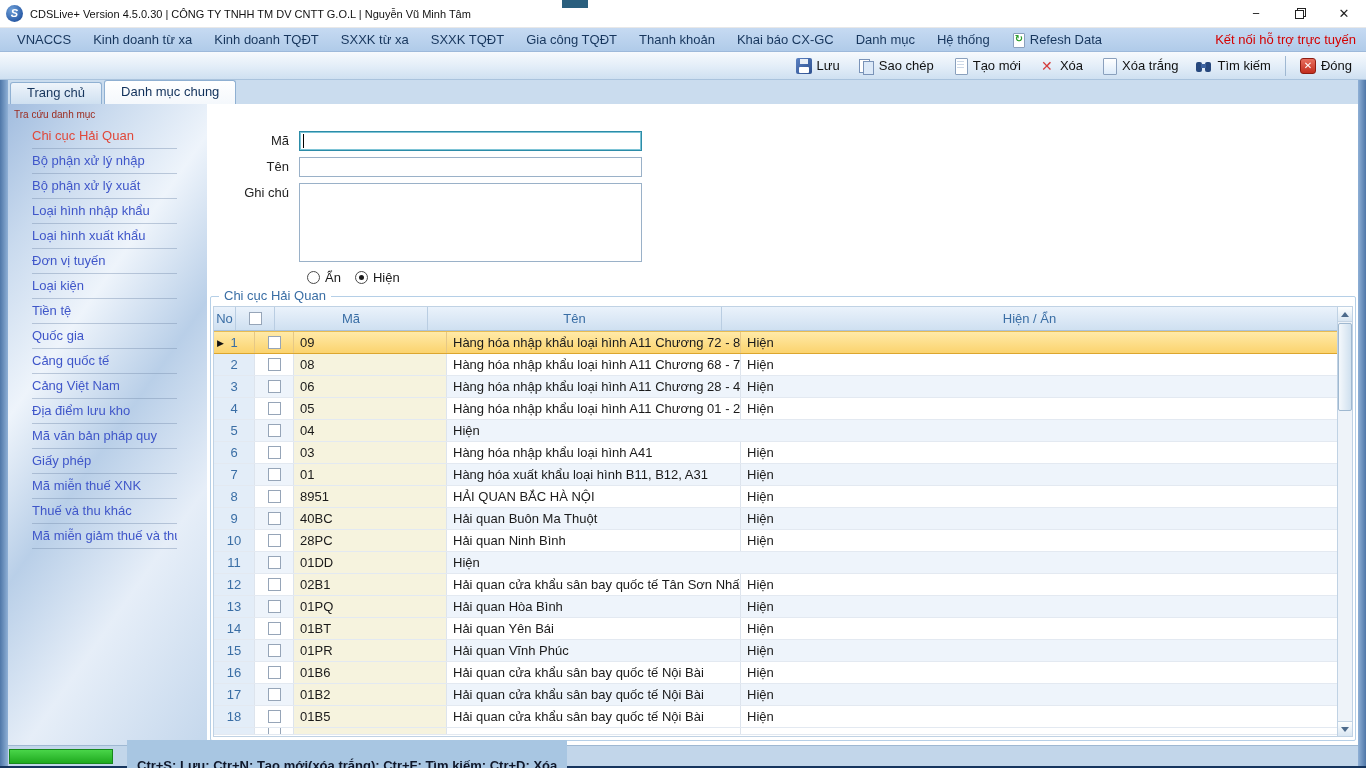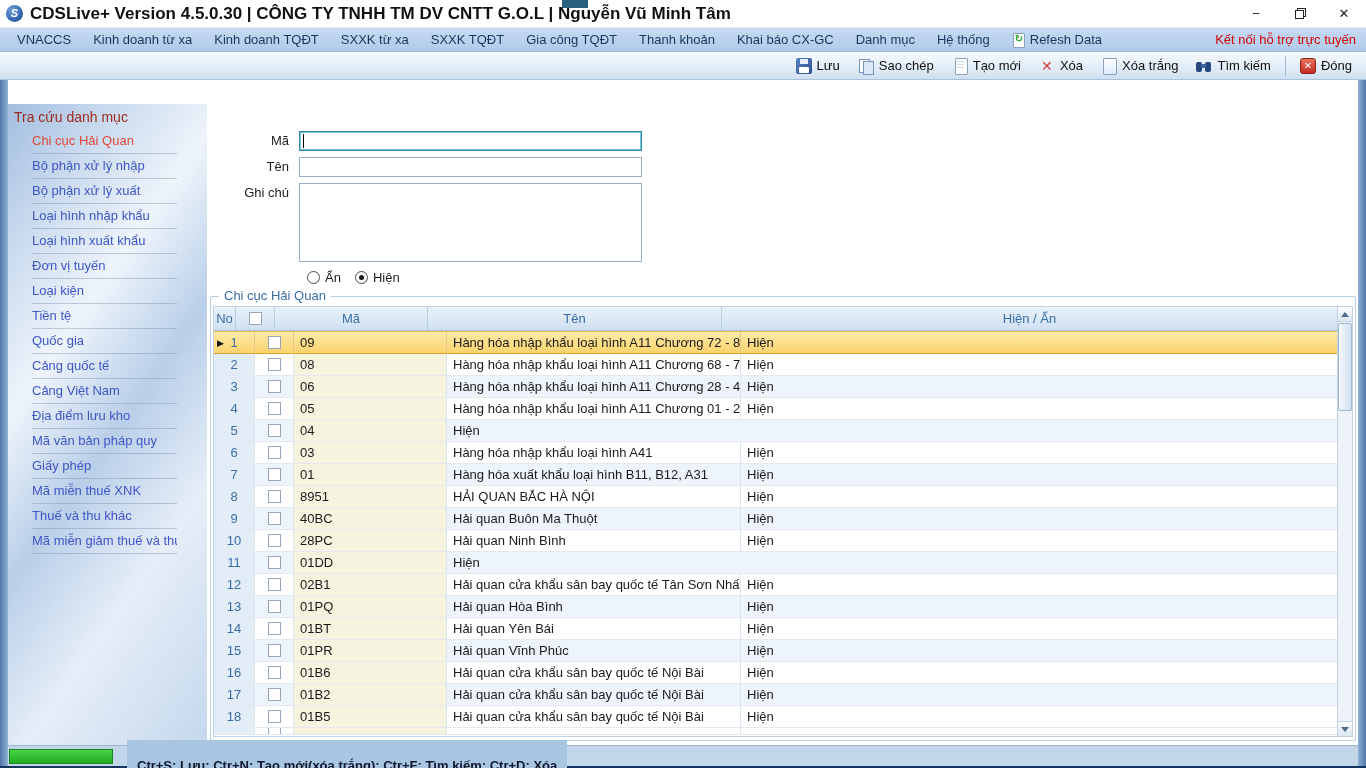--- a/index.html
+++ b/index.html
@@ -3,21 +3,21 @@
 <meta charset="utf-8">
 <style>
   * { margin:0; padding:0; box-sizing:border-box; }
   html,body { width:1366px; height:768px; overflow:hidden; }
   body { font-family:"Liberation Sans","DejaVu Sans",sans-serif; font-size:13px; color:#1a1a1a; background:#fff; }
   #app { position:relative; width:1366px; height:768px; background:#fff; overflow:hidden; }
 
   
   .titlebar { position:absolute; left:0; top:0; width:1366px; height:28px; background:#fff; display:flex; align-items:center; border-bottom:1px solid #e8e8e8; }
   .app-icon { width:17px; height:17px; margin:0 7px 0 6px; border-radius:50%; background:radial-gradient(circle at 35% 30%, #6fa0d8, #2b5da8 70%, #1c3f7a); color:#fff; font-size:11px; font-style:italic; font-weight:bold; text-align:center; line-height:16px; flex:0 0 auto; }
-  .title-text { flex:1; font-size:17px; color:#111; white-space:nowrap; overflow:hidden;font-weight:bold; }
+  .title-text { flex:1; font-size:11px; color:#111; white-space:nowrap; overflow:hidden; }
   .title-artifact { position:absolute; left:562px; top:0; width:26px; height:8px; background:#2a5f7e; }
   .win-btns { display:flex; align-items:center; height:100%; }
   .win-btn { width:44px; height:28px; display:flex; align-items:center; justify-content:center; color:#222; font-size:13px; cursor:default; }
   .restore-glyph { position:relative; width:11px; height:11px; display:inline-block; }
   .restore-glyph::before { content:""; position:absolute; right:0; top:0; width:7px; height:7px; border:1px solid #222; }
   .restore-glyph::after { content:""; position:absolute; left:0; bottom:0; width:7px; height:7px; border:1px solid #222; background:#fff; }
 
   
   .menubar { position:absolute; left:0; top:28px; width:1366px; height:24px; background:linear-gradient(#c6daf2,#b0cbe9); border-bottom:1px solid #9db9da; display:flex; align-items:center; padding-left:6px; }
   .menu-items { display:flex; align-items:center; height:100%; }
@@ -52,21 +52,21 @@
   .tab.active { height:24px; line-height:22px; background:linear-gradient(#ffffff,#f4f8fc); color:#10305a; position:relative; z-index:2; }
 
   
   .frame-left  { position:absolute; left:0; top:80px; width:8px;  height:686px; background:linear-gradient(90deg,#4f77a8,#8fb0d6); }
   .frame-right { position:absolute; left:1358px; top:80px; width:8px; height:686px; background:linear-gradient(90deg,#8fb0d6,#4f77a8); }
   .frame-bottom { position:absolute; left:0; top:766px; width:1366px; height:2px; background:#16355e; }
 
   
   .sidebar { position:absolute; left:8px; top:104px; width:199px; height:641px; overflow:hidden;
     background:linear-gradient(125deg,#a2bddf 0%,#c9daee 16%,#eef4fb 34%,#b9cfe8 52%,#e6eef8 72%,#c4d7ec 100%); }
-  .side-title { padding:5px 13px 4px 6px; color:#9c2b1f; font-size:14px; }
+  .side-title { padding:5px 13px 4px 6px; color:#9c2b1f; font-size:10px; }
   .side-item { position:relative; margin-left:24px; margin-right:30px; height:25px; line-height:24px; color:#3f56c9; border-bottom:1px solid rgba(125,146,178,0.45); white-space:nowrap; overflow:hidden; }
   .side-item.selected { color:#e0483a; }
 
   
   .main { position:absolute; left:207px; top:104px; width:1151px; height:641px; background:#fff; }
   .form-row { position:absolute; left:0; display:flex; }
   .f-label { width:92px; text-align:right; padding-right:10px; color:#222; line-height:20px; }
   .f-input { width:343px; height:20px; border:1px solid #9ab1c8; background:#fff; padding:0 3px; font:inherit; }
   .f-input.focused { border:1px solid #2c8ca8; outline:1px solid #7ec4d6; outline-offset:-2px; }
   .caret { position:absolute; left:102px; top:3px; width:1px; height:14px; background:#000; }
@@ -193,20 +193,24 @@
         <span class="icon icon-find"></span>
         <span>Tìm kiếm</span>
       </span>
       <span class="tb-sep"></span>
       <span class="tb-btn">
         <span class="icon icon-closebox"></span>
         <span>Đóng</span>
       </span>
     </div>
 
+  <div class="tabstrip">
+    <span class="tab">Trang chủ</span>
+    <span class="tab active">Danh mục chung</span>
+  </div>
 
   <div class="frame-left"></div>
   <div class="frame-right"></div>
   <div class="frame-bottom"></div>
 
   <div class="sidebar">
     <div class="side-title">Tra cứu danh mục</div>
     <div id="side-items">
         <div class="side-item selected">Chi cục Hải Quan</div>
         <div class="side-item">Bộ phận xử lý nhập</div>

